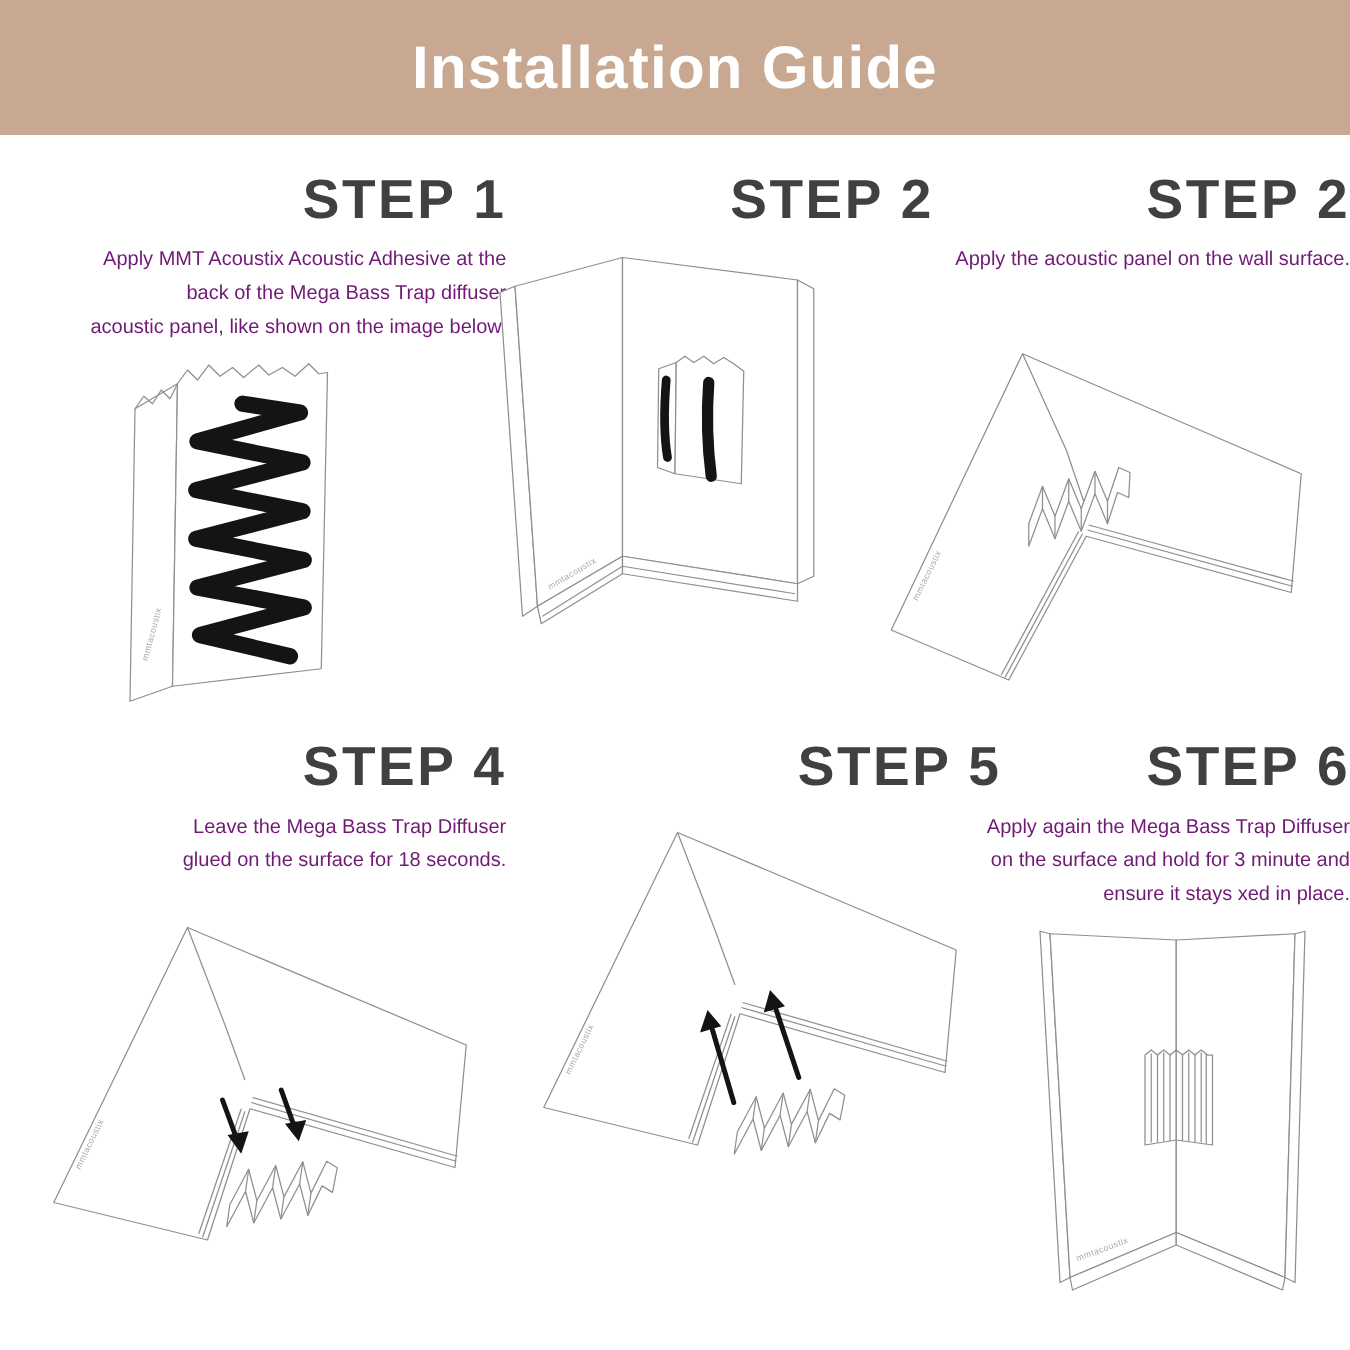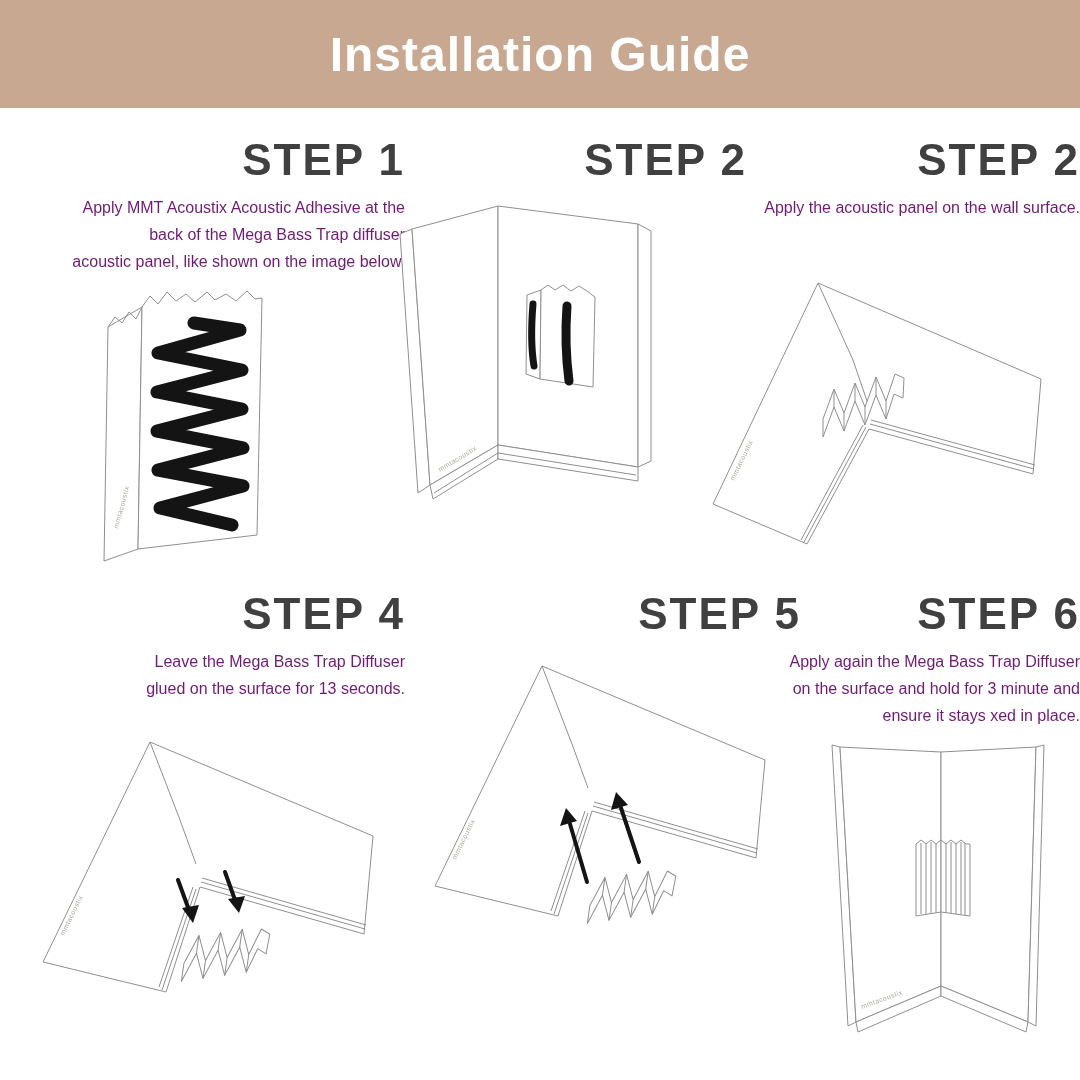--- a/index.html
+++ b/index.html
@@ -114,21 +114,21 @@
         <line class="ln-n" x1="178" y1="110" x2="178" y2="128"></line>
         <line class="ln-n" x1="188" y1="134" x2="188" y2="152"></line>
         <text class="wm" x="36" y="214" transform="rotate(-64 36,214)">mmtacoustix</text>
       </svg>
     </div>
   </section>
 
   <section class="step step-4">
     <h2>STEP 4</h2>
     <p>Leave the Mega Bass Trap Diffuser
-glued on the surface for 13 seconds.</p>
+glued on the surface for 18 seconds.</p>
     <div class="illo">
       <svg width="350" height="330" viewBox="0 0 350 330">
         <polygon class="ln" points="122,18 345,112 336,210 172,163 138,268 15,238"></polygon>
         <line class="ln-n" x1="122" y1="18" x2="152" y2="96"></line>
         <line class="ln-n" x1="152" y1="96" x2="168" y2="140"></line>
         <line class="ln-n" x1="173" y1="158" x2="337" y2="205"></line>
         <line class="ln-n" x1="174" y1="154" x2="338" y2="201"></line>
         <line class="ln-n" x1="168" y1="165" x2="134" y2="266"></line>
         <line class="ln-n" x1="165" y1="163" x2="131" y2="263"></line>
         <g transform="translate(162,196) rotate(8)">

